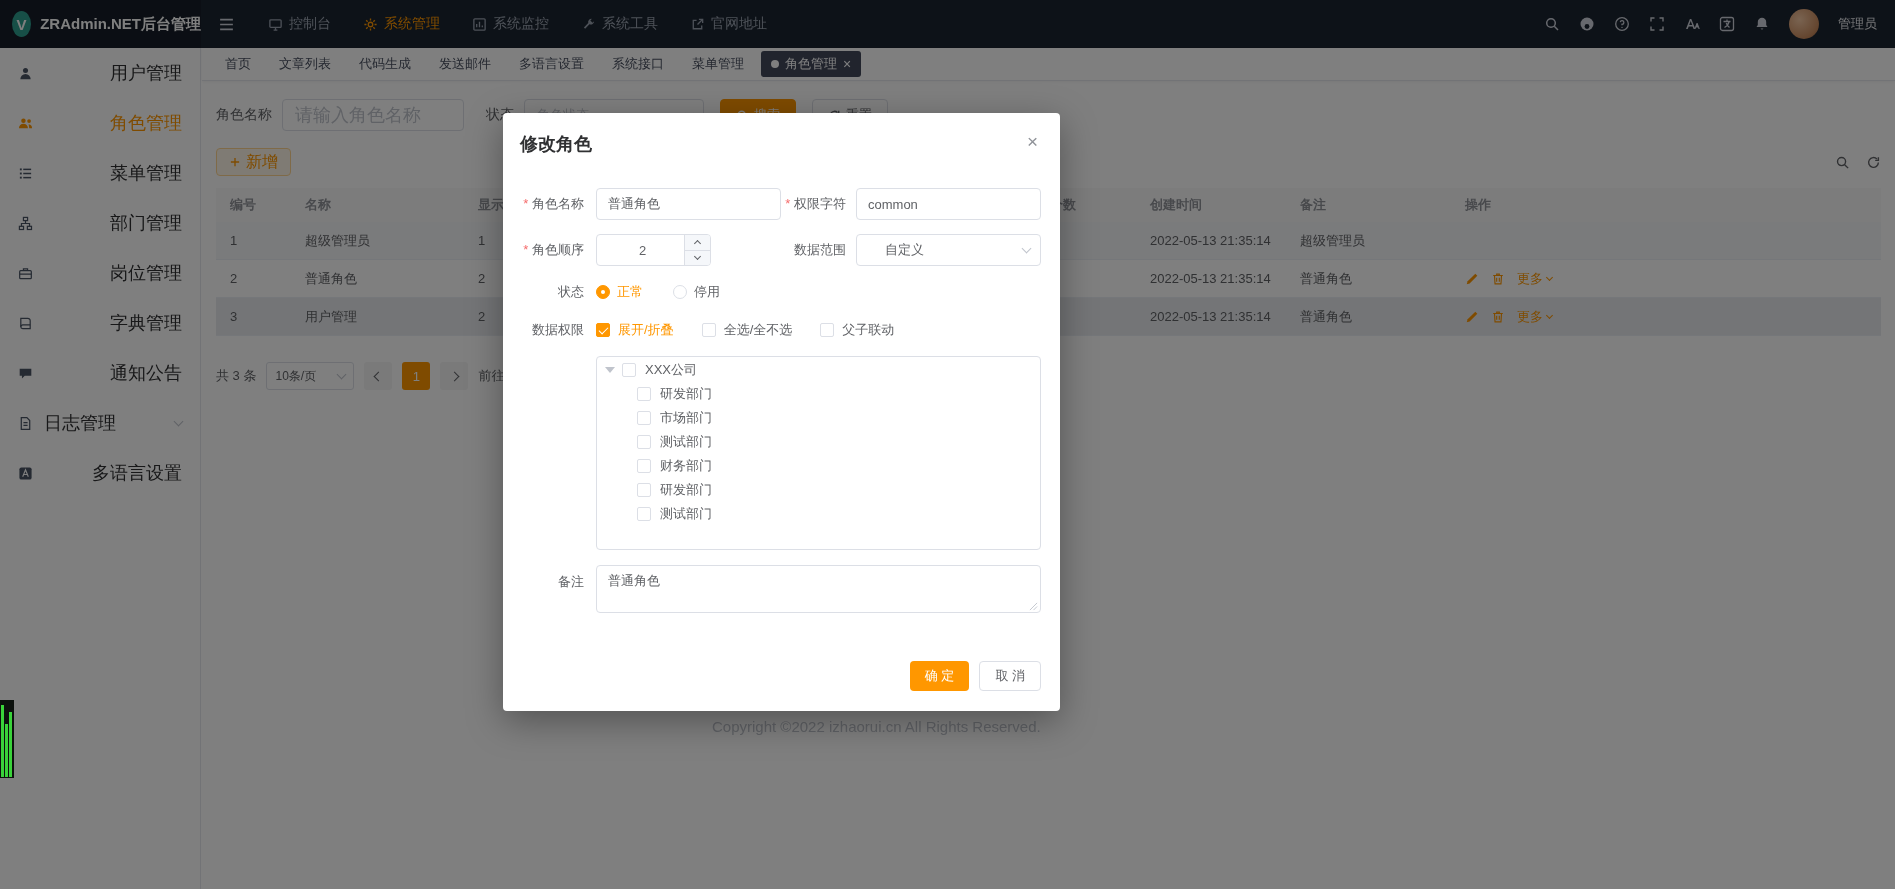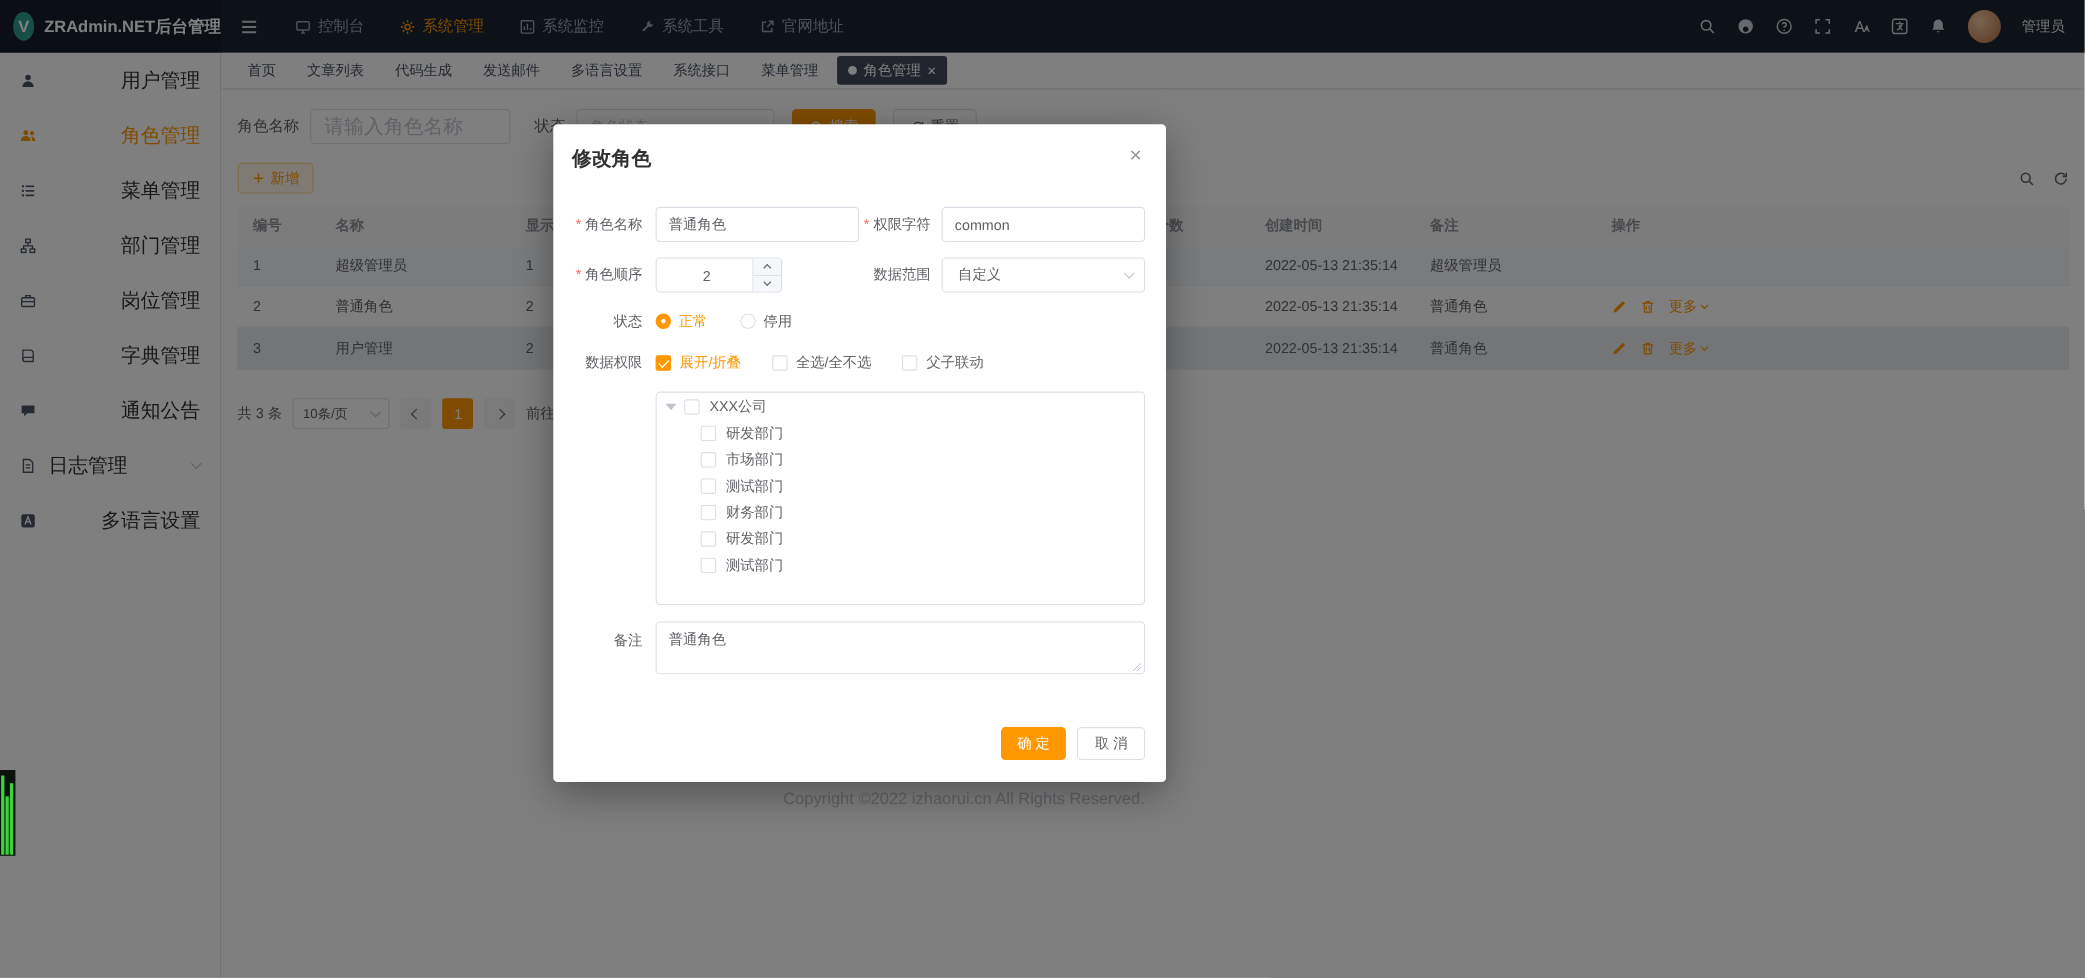--- a/index.html
+++ b/index.html
@@ -69,21 +69,21 @@
     font-size:13px; cursor:pointer; }
   .f-select .placeholder{ color:#c0c4cc; }
   .btn{ display:flex; align-items:center; gap:5px; height:32px; padding:0 15px;
     border-radius:4px; font-size:13px; cursor:pointer; border:1px solid transparent; margin-left:6px; }
   .btn-orange{ background:#ff9700; color:#fff; border-color:#ff9700; }
   .btn-plain{ background:#fff; color:#606266; border-color:#dcdfe6; }
 
   .toolbar-row{ display:flex; align-items:center; margin:17px 14px 0; }
   .btn-add{ display:flex; align-items:center; gap:5px; height:28px; padding:0 12px;
     background:#fff7e8; border:1px solid #ffd591; color:#ff9700; border-radius:4px;
-    font-size:13px; cursor:pointer; }
+    font-size:16px; cursor:pointer; }
   .toolbar-icons{ margin-left:auto; display:flex; gap:16px; color:#606266; }
   .toolbar-icons .icon{ cursor:pointer; }
 
   .table{ margin:12px 14px 0 14px; }
   .trow-grid{ display:grid; grid-template-columns:75px 173px 190px 382px 100px 150px 165px 1fr;
     align-items:center; padding-left:14px; }
   .thead{ height:34px; background:#f8f8f9; color:#909399; font-size:13px; font-weight:bold; }
   .trow{ height:38px; border-bottom:1px solid #ebeef5; font-size:13px; color:#606266; cursor:pointer; }
   .row-shaded{ background:#f5f6f8; }
   .row-current{ background:#e9ebee; }
@@ -123,21 +123,21 @@
     padding:0 11px; font-size:13px; color:#606266; outline:none; font-family:inherit; }
   .num-wrap{ position:relative; width:115px; height:32px; }
   .num-input{ width:100%; height:100%; border:1px solid #dcdfe6; border-radius:4px;
     padding:0 30px 0 8px; text-align:center; font-size:13px; color:#606266; outline:none; font-family:inherit; }
   .num-ctrl{ position:absolute; top:1px; right:1px; bottom:1px; width:26px;
     border-left:1px solid #dcdfe6; display:flex; flex-direction:column; }
   .num-btn{ flex:1; background:#f5f7fa; display:flex; align-items:center; justify-content:center; cursor:pointer; }
   .num-btn:first-child{ border-bottom:1px solid #dcdfe6; border-radius:0 3px 0 0; }
   .num-btn:last-child{ border-radius:0 0 3px 0; }
   .m-select{ width:185px; height:32px; border:1px solid #dcdfe6; border-radius:4px;
-    display:flex; align-items:center; justify-content:space-between; padding:0 10px 0 14px; cursor:pointer; }
+    display:flex; align-items:center; justify-content:space-between; padding:0 10px 0 28px; cursor:pointer; }
   .radio{ display:flex; align-items:center; gap:7px; margin-right:30px; cursor:pointer; }
   .radio-dot{ width:14px; height:14px; border-radius:50%; border:1px solid #dcdfe6;
     display:flex; align-items:center; justify-content:center; }
   .radio-dot.checked{ background:#ff9700; border-color:#ff9700; }
   .radio-dot.checked::after{ content:""; width:4px; height:4px; border-radius:50%; background:#fff; }
   .radio.checked-lbl{ color:#ff9700; }
   .cbgroup{ display:flex; align-items:center; gap:8px; margin-right:28px; cursor:pointer; }
   .cb{ width:14px; height:14px; border:1px solid #dcdfe6; border-radius:2px; background:#fff; position:relative; }
   .cb.checked{ background:#ff9700; border-color:#ff9700; }
   .cb.checked::after{ content:""; position:absolute; left:4px; top:1px; width:4px; height:8px;

